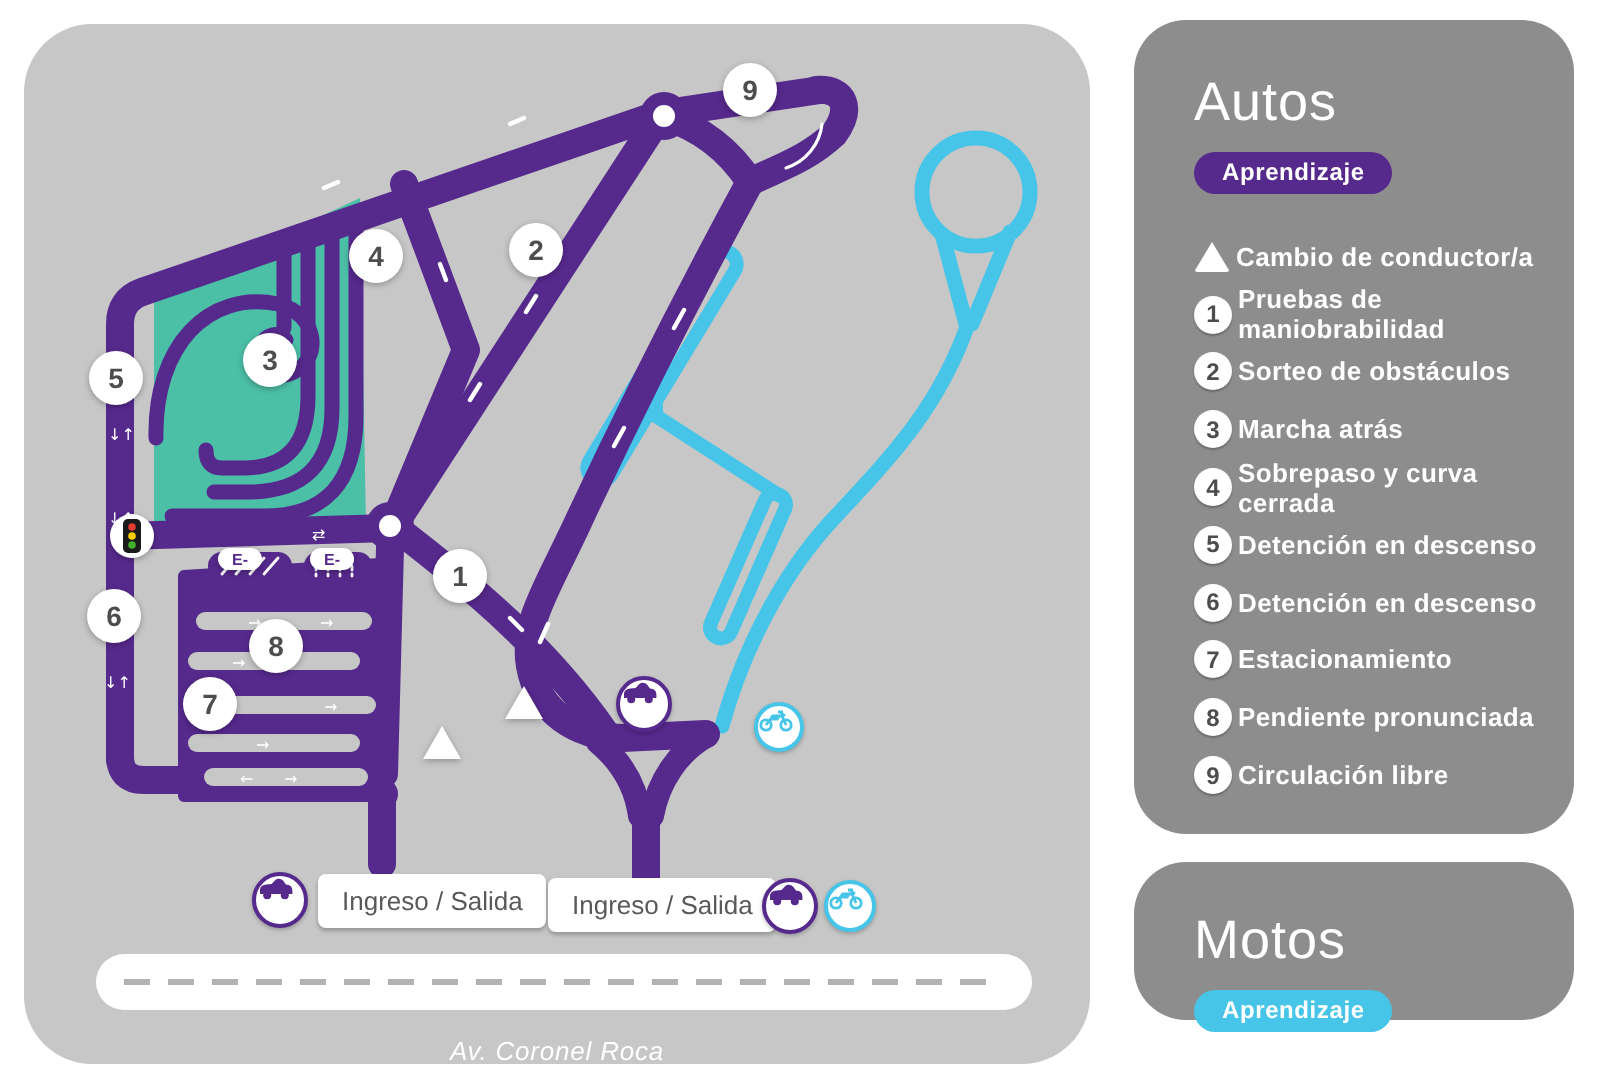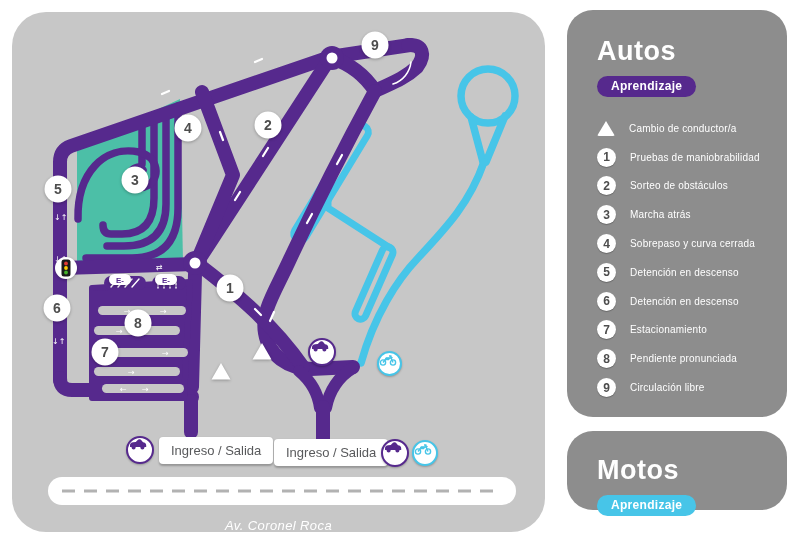--- a/index.html
+++ b/index.html
@@ -39,31 +39,31 @@
   .entr-label{position:absolute;height:27px;background:#fff;border-radius:4px;display:flex;align-items:center;justify-content:center;
     font-size:13px;font-weight:normal;color:var(--label-ink);box-shadow:0 1.5px 2px rgba(0,0,0,.25);white-space:nowrap;padding:0 12px}
 
   .avenue{position:absolute;left:36px;top:465px;width:468px;height:28px;background:#fff;border-radius:14px}
   .street-label{position:absolute;left:0;top:506px;width:533px;text-align:center;color:#fff;font-style:italic;font-size:13px;letter-spacing:.4px}
 
   
   .side-panel{position:absolute;background:var(--panel-bg);border-radius:26px;color:#fff}
   .panel-autos{left:567px;top:10px;width:220px;height:407px;padding:26px 18px 0 30px}
   .panel-motos{left:567px;top:431px;width:220px;height:79px;padding:24px 18px 0 30px}
-  .panel-title{font-size:27px;font-weight:bold;letter-spacing:.5px;color:#fff}
+  .panel-title{font-size:27px;font-weight:normal;letter-spacing:.5px;color:#fff}
   .badge{display:inline-block;margin-top:9px;padding:3px 14px 4px;border-radius:13px;font-size:12px;font-weight:bold;letter-spacing:.3px;color:#fff}
   .badge.autos{background:var(--purple)}
   .badge.motos{background:var(--cyan)}
   .legend{margin-top:17px}
   .leg-item{display:flex;align-items:center;height:28.8px}
   .leg-bullet{width:19px;height:19px;border-radius:50%;background:#fff;color:var(--ink);font-size:12px;font-weight:bold;
     display:flex;align-items:center;justify-content:center;flex:0 0 19px;box-shadow:0 1px 1px rgba(0,0,0,.25)}
   .leg-tri{width:0;height:0;border-left:9px solid transparent;border-right:9px solid transparent;border-bottom:15px solid #fff;
     border-radius:2px;flex:0 0 18px;background:none;box-shadow:none}
-  .leg-label{margin-left:14px;font-size:10px;font-weight:normal;letter-spacing:.2px;color:#fff}
+  .leg-label{margin-left:3px;font-size:13px;font-weight:bold;letter-spacing:.2px;color:#fff}
 </style>
 </head>
 <body>
 
 <div class="stage">
 
   <div class="map-panel">
     <svg width="533" height="520" viewBox="0 0 533 520">
 
       <g>

